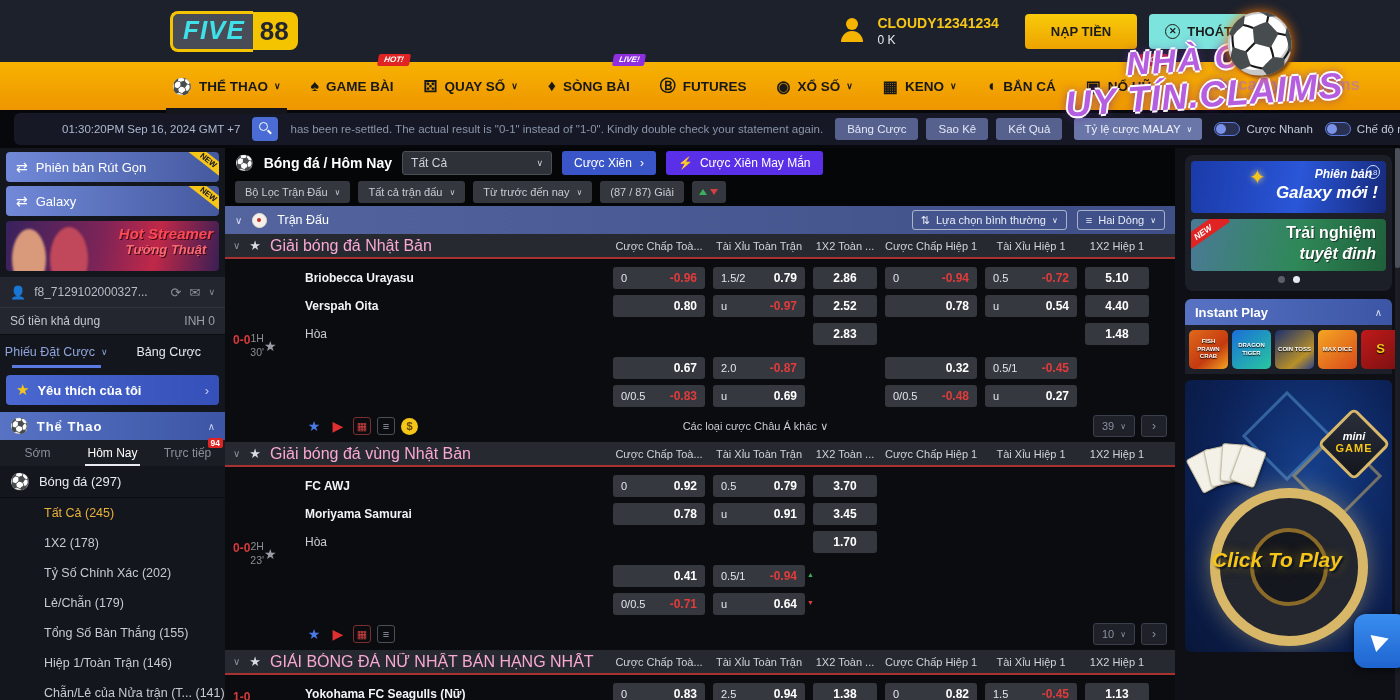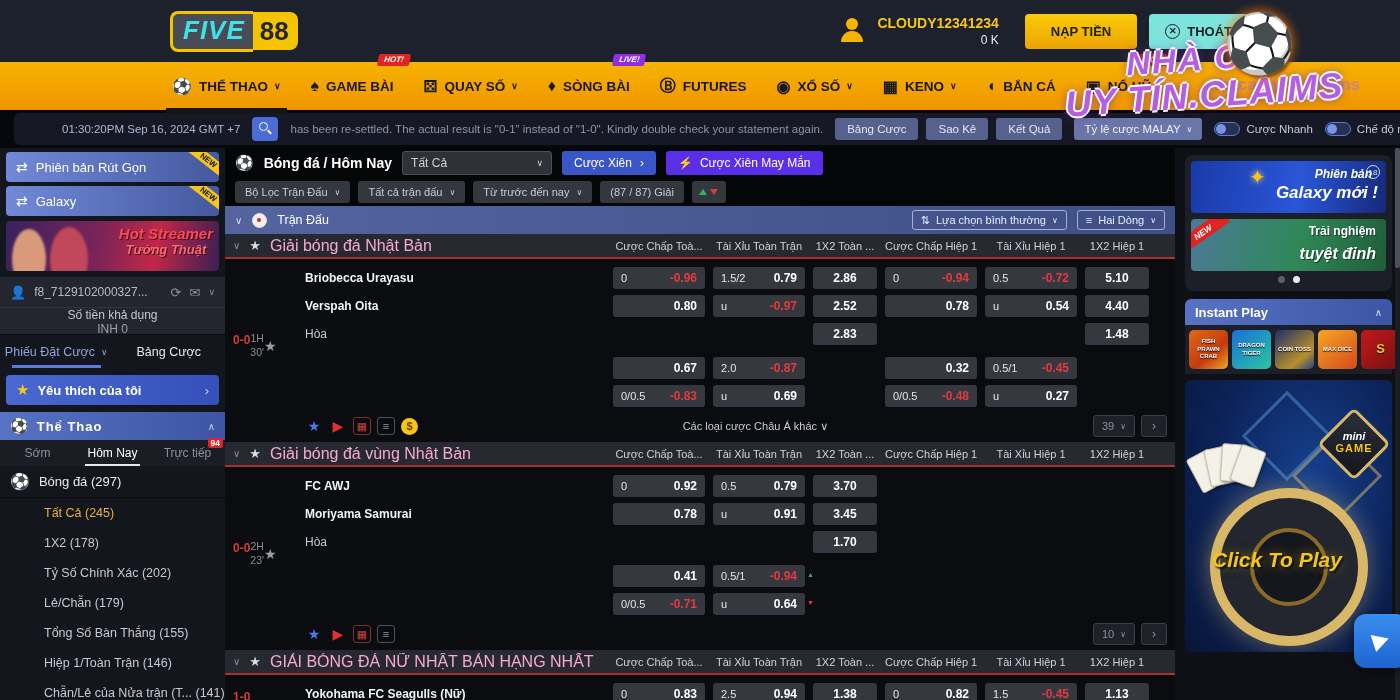--- a/index.html
+++ b/index.html
@@ -5,21 +5,21 @@
   * { margin:0; padding:0; box-sizing:border-box; }
   html,body { width:1400px; height:700px; overflow:hidden; background:#07080c; }
   body { font-family:"Liberation Sans", sans-serif; }
   .screen { position:relative; width:1400px; height:700px; overflow:hidden; background:#07080c; }
 
   
   .topbar { height:62px; background:#1d212c; display:flex; align-items:center; position:relative; }
   .logo { display:flex; align-items:center; margin-left:170px; }
   .logo-five { background:#474c57; border:3px solid #f5c400; border-right:none; border-radius:8px 0 0 8px; color:#3fe0e8; font-size:26px; font-weight:bold; font-style:italic; padding:1px 8px 3px 10px; letter-spacing:1px; }
   .logo-88 { background:#f5c400; border-radius:0 8px 8px 0; color:#23262e; font-size:26px; font-weight:bold; padding:4px 9px 3px 7px; }
-  .user-block { display:flex; align-items:center; gap:12px; margin-left:auto;text-align:right; }
+  .user-block { display:flex; align-items:center; gap:12px; margin-left:auto; }
   .user-avatar { width:26px; height:26px; position:relative; }
   .user-avatar .head { width:12px; height:12px; border-radius:50%; background:#f5b400; margin:0 auto; }
   .user-avatar .body { width:22px; height:11px; border-radius:11px 11px 0 0; background:#f5b400; margin:1px auto 0; }
   .user-name { color:#f5c518; font-weight:bold; font-size:14px; }
   .user-bal { color:#e8eaf0; font-size:12px; margin-top:2px; }
   .btn-deposit { margin-left:26px; background:linear-gradient(180deg,#f9cb0a,#eda300); color:#1c1c1c; font-weight:bold; font-size:13px; border:none; border-radius:4px; padding:10px 26px; cursor:pointer; }
   .btn-logout { margin-left:12px; margin-right:152px; background:#7ce4dc; color:#1c1c1c; font-weight:bold; font-size:13px; border:none; border-radius:4px; padding:10px 16px; display:flex; align-items:center; gap:7px; cursor:pointer; }
   .x-circle { display:inline-flex; width:15px; height:15px; border:1.5px solid #1c1c1c; border-radius:50%; align-items:center; justify-content:center; font-size:9px; font-weight:bold; }
 
   
@@ -65,21 +65,21 @@
   .ver-ico { font-size:14px; }
   .new-ribbon { position:absolute; right:-15px; top:3px; transform:rotate(38deg); background:#f5c518; color:#14161d; font-size:8px; font-weight:bold; padding:1px 16px; }
   .streamer-banner { margin:5px 6px 0; height:50px; border-radius:4px; background:linear-gradient(100deg,#38225e 0%,#7e2457 45%,#c02848 70%,#3a1f54 100%); position:relative; overflow:hidden; cursor:pointer; }
   .sb-girl { position:absolute; border-radius:50%; filter:blur(1px); }
   .sb-text { position:absolute; right:6px; top:4px; text-align:center; }
   .sb-line1 { color:#ff4a55; font-size:15px; font-weight:bold; font-style:italic; text-shadow:1px 1px 0 #3a0a18; }
   .sb-line2 { color:#ff6a74; font-size:13px; font-weight:bold; font-style:italic; text-shadow:1px 1px 0 #3a0a18; }
   .acct-row { margin-top:6px; background:#23262e; height:30px; display:flex; align-items:center; gap:8px; padding:0 10px; color:#aeb2bd; font-size:12px; }
   .acct-ico { color:#8a8f9a; font-size:13px; }
   .acct-id { color:#b8bcc8; flex:1; overflow:hidden; white-space:nowrap; }
-  .bal-row { background:#23262e; border-top:1px solid #31343e; height:27px; display:flex; align-items:center; justify-content:space-between; padding:0 10px;flex-direction:column; }
+  .bal-row { background:#23262e; border-top:1px solid #31343e; height:27px; display:flex; align-items:center; justify-content:space-between; padding:0 10px; }
   .bal-label { color:#c3c7d2; font-size:12px; }
   .bal-value { color:#9aa0ac; font-size:12px; }
   .side-tabs { height:34px; display:flex; border-top:1px solid #0c0d11; }
   .side-tab { flex:1; display:flex; align-items:center; justify-content:center; gap:6px; font-size:12.5px; color:#e6e9f0; position:relative; cursor:pointer; }
   .side-tab.sel { color:#8fa5dc; }
   .side-tab.sel::after { content:""; position:absolute; bottom:0; left:12px; right:12px; height:3px; background:#5a7ae0; }
   .fav-btn { margin:7px 6px 0; height:30px; border-radius:4px; background:linear-gradient(90deg,#4a68d0,#3550b8); display:flex; align-items:center; gap:8px; padding:0 10px; cursor:pointer; }
   .fav-star { color:#f5c518; font-size:15px; }
   .fav-label { color:#fff; font-weight:bold; font-size:13px; flex:1; }
   .chev-r { color:#c8d2f0; font-size:13px; }
@@ -158,21 +158,21 @@
   
   .rightbar { flex:1; background:#0e1016; padding:7px 8px 0 10px; position:relative; overflow:hidden; }
   .banner-card { background:#1c1f27; border-radius:8px; padding:6px; }
   .rb-banner { height:52px; border-radius:4px; position:relative; overflow:hidden; cursor:pointer; margin-bottom:6px; }
   .rb-b1 { background:linear-gradient(100deg,#1a3aa8,#2a56d8 55%,#16297a); }
   .rb-b2 { background:linear-gradient(100deg,#4a7a96,#2f8858 55%,#1f5f3a); margin-bottom:2px; }
   .rb-b1 .t1 { position:absolute; right:14px; top:6px; color:#fff; font-style:italic; font-weight:bold; font-size:12px; }
   .rb-b1 .t2 { position:absolute; right:8px; top:22px; color:#fff; font-style:italic; font-weight:bold; font-size:17px; }
   .rb-b1 .star { position:absolute; left:58px; top:4px; color:#f5c518; font-size:20px; text-shadow:0 0 6px #ffdf6a; }
   .rb-b1 .age { position:absolute; right:6px; top:4px; width:14px; height:14px; border:1px solid #cfe0ff; border-radius:50%; color:#cfe0ff; font-size:8px; display:flex; align-items:center; justify-content:center; }
-  .rb-b2 .t1 { position:absolute; right:10px; top:5px; color:#fff; font-weight:bold; font-size:12px; text-shadow:1px 1px 0 #1a3a2a; }
+  .rb-b2 .t1 { position:absolute; right:10px; top:5px; color:#fff; font-weight:bold; font-size:16px; text-shadow:1px 1px 0 #1a3a2a; }
   .rb-b2 .t2 { position:absolute; right:10px; top:26px; color:#fff; font-weight:bold; font-size:16px; text-shadow:1px 1px 0 #1a3a2a;font-style:italic; }
   .rb-new { position:absolute; left:-16px; top:6px; transform:rotate(-35deg); background:#e02424; color:#fff; font-size:8.5px; font-weight:bold; font-style:italic; padding:2px 18px; }
   .rb-dots { display:flex; justify-content:center; gap:8px; padding:3px 0 2px; }
   .rb-dot { width:7px; height:7px; border-radius:50%; background:#5a5f6a; cursor:pointer; }
   .rb-dot.sel { background:#e8eaf0; }
   .instant-bar { margin-top:8px; height:26px; background:linear-gradient(90deg,#5873c4,#3c55a5); border-radius:6px 6px 0 0; display:flex; align-items:center; justify-content:space-between; padding:0 10px; cursor:pointer; }
   .instant-label { color:#fff; font-weight:bold; font-size:13px; }
   .games-row { background:#1c1f27; padding:5px 4px; display:flex; gap:4px; align-items:center; }
   .game-tile { width:39px; height:39px; border-radius:5px; flex:none; display:flex; align-items:center; justify-content:center; text-align:center; color:#fff; font-size:6px; font-weight:bold; line-height:1.25; padding:2px; cursor:pointer; text-shadow:0 1px 1px #000; }
   .g0 { background:linear-gradient(140deg,#e06a1a,#c43a10 60%,#f5a623); }

